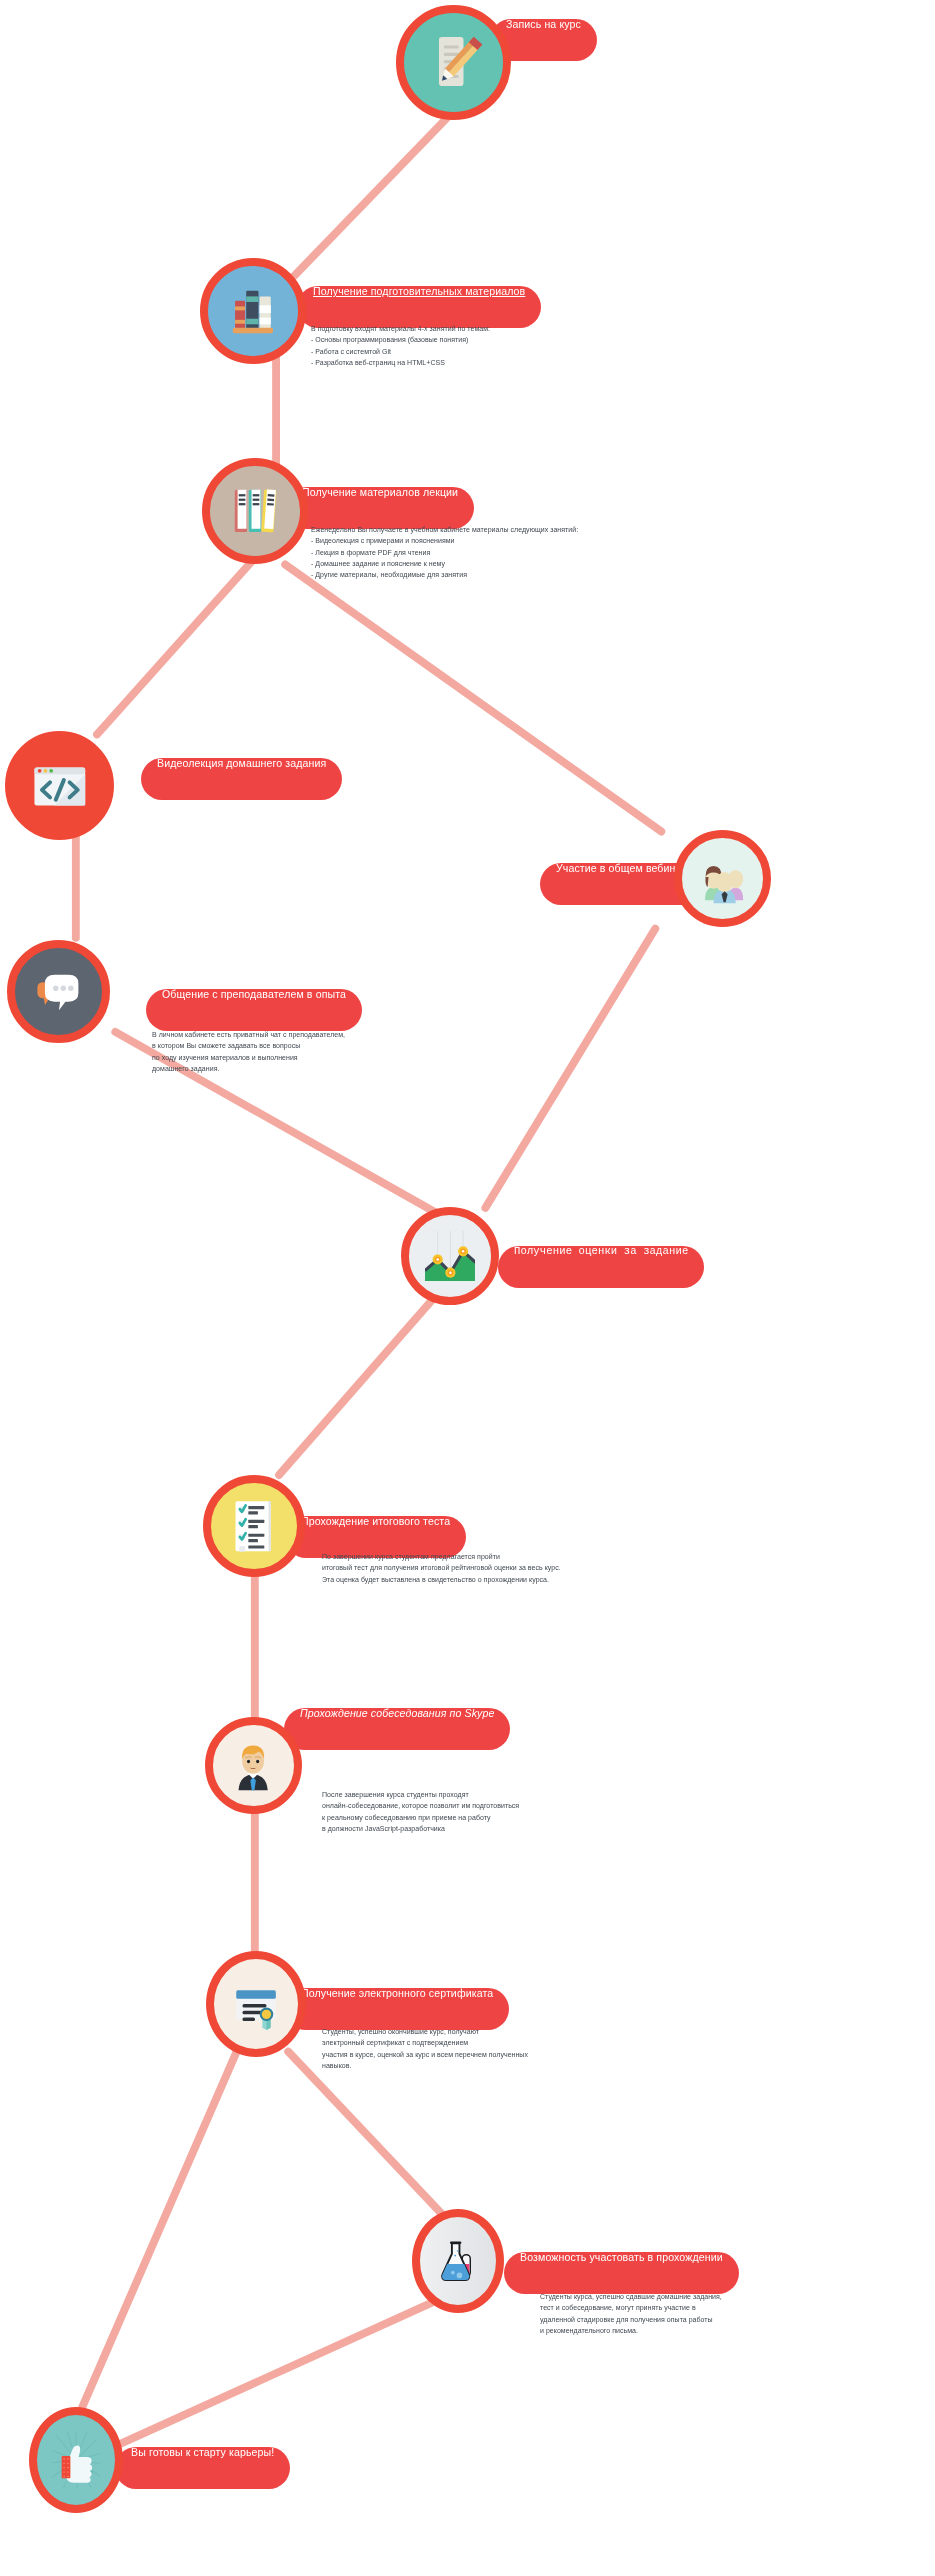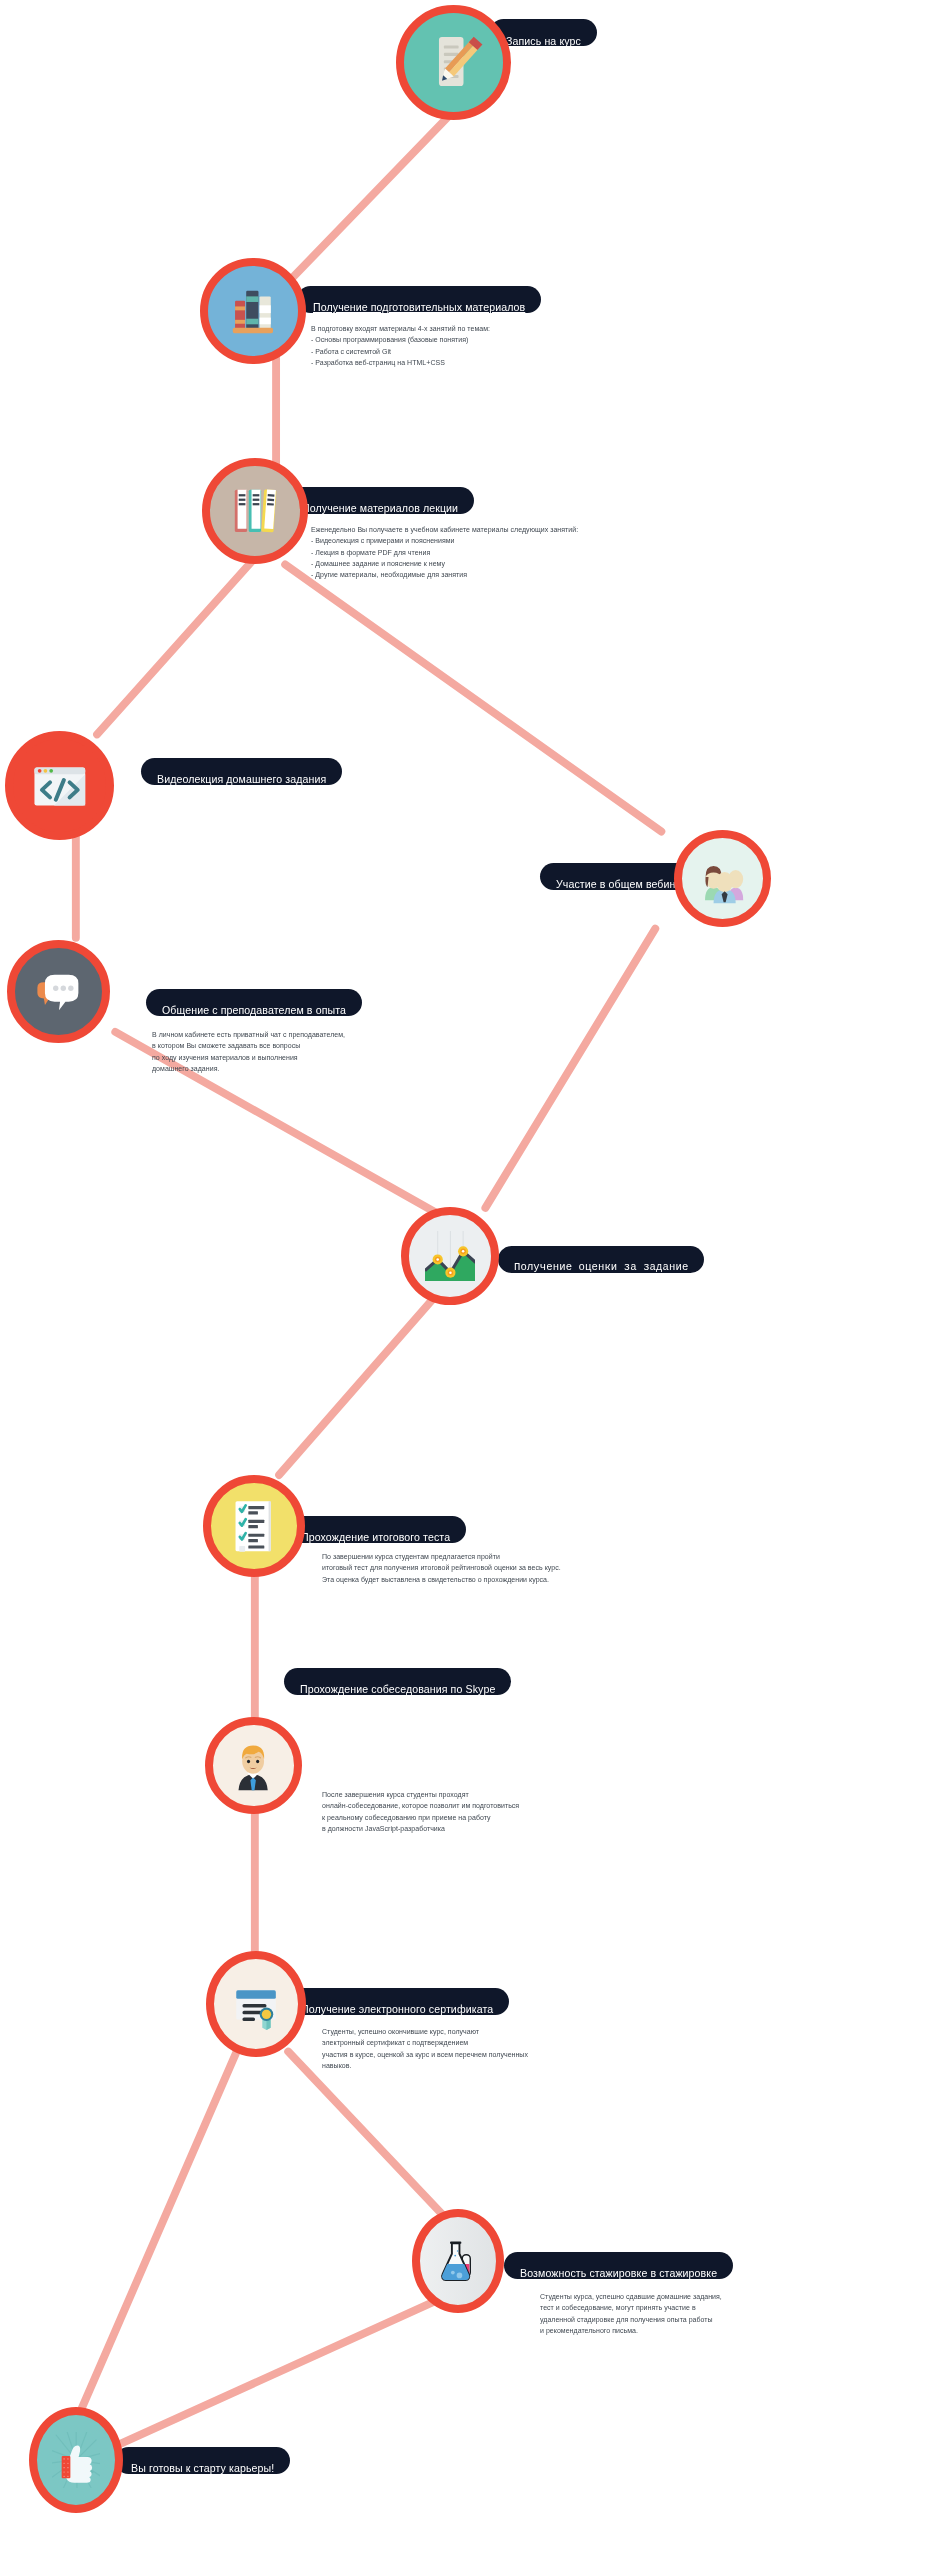--- a/index.html
+++ b/index.html
@@ -39,27 +39,27 @@
     height:62%;
     display:flex;
     align-items:center;
     justify-content:center;
   }
   .node svg{width:100%;height:100%;display:block;}
   
   .pill{
     position:absolute;
     z-index:2;
-    background:#0f172a;
+    background:#ef4444;
     color:#ffffff;
     border-radius:606px;
     display:flex;
-    align-items:flex-end;
+    align-items:flex-start;
     box-sizing:border-box;
-    height:27px;
+    height:42px;
     padding:0 16px;
     font-size:10.6px;
     letter-spacing:0.1px;
     white-space:nowrap;
     line-height:1;
   }
   
   .desc{
     position:absolute;
     z-index:2;
@@ -334,21 +334,21 @@
             <ellipse cx="60" cy="47" rx="3.4" ry="4"></ellipse>
           </g>
         <g fill="none" stroke="#d9a86f" stroke-width="2.6" stroke-linecap="round">
           <path d="M34 39 q6-4 11-1"></path>
             <path d="M66 39 q-6-4 -11-1"></path>
         </g>
         <path d="M42 60 q8 7 16 0 q-8 3 -16 0z" fill="#a5603f"></path>
       </svg>
     </span>
   </div>
-  <div class="pill" style="left:284px;top:1668px;">
+  <div class="pill" style="left:284px;top:1708px;font-style:italic;">
     <span>Прохождение собеседования по Skype</span>
   </div>
   <div class="desc" style="left:322px;top:1789px;width:595px;">После завершения курса студенты проходят
 онлайн-собеседование, которое позволит им подготовиться
 к реальному собеседованию при приеме на работу
 в должности JavaScript-разработчика</div>
 
   <div class="node" style="left:206px;top:1951px;width:100px;height:106px;background:#f7efe6;">
     <span class="glyph">
       <svg viewBox="0 0 100 100">
@@ -389,21 +389,21 @@
           <circle cx="40" cy="74" r="4" fill="#9ed0ee" opacity=".85"></circle>
           <circle cx="54" cy="80" r="6" fill="#9ed0ee" opacity=".85"></circle>
           <circle cx="45" cy="38" r="2" fill="#4c9fd8"></circle>
           <circle cx="50" cy="28" r="1.6" fill="#4c9fd8"></circle>
           <rect x="34" y="8" width="24" height="5" rx="2" fill="#1b1f24"></rect>
         </g>
       </svg>
     </span>
   </div>
   <div class="pill" style="left:504px;top:2252px;">
-    <span>Возможность стажировке в стажировке</span>
+    <span>Возможность участовать в прохождении</span>
   </div>
   <div class="desc" style="left:540px;top:2291px;width:388px;">Студенты курса, успешно сдавшие домашние задания,
 тест и собеседование, могут принять участие в
 удаленной стадировке для получения опыта работы
 и рекомендательного письма.</div>
 
   <div class="node" style="left:29px;top:2407px;width:94px;height:106px;background:#7cc7c4;">
     <span class="glyph">
       <svg viewBox="0 0 100 100">
         <g stroke="#6fbdba" stroke-width="2.4" opacity=".85">

